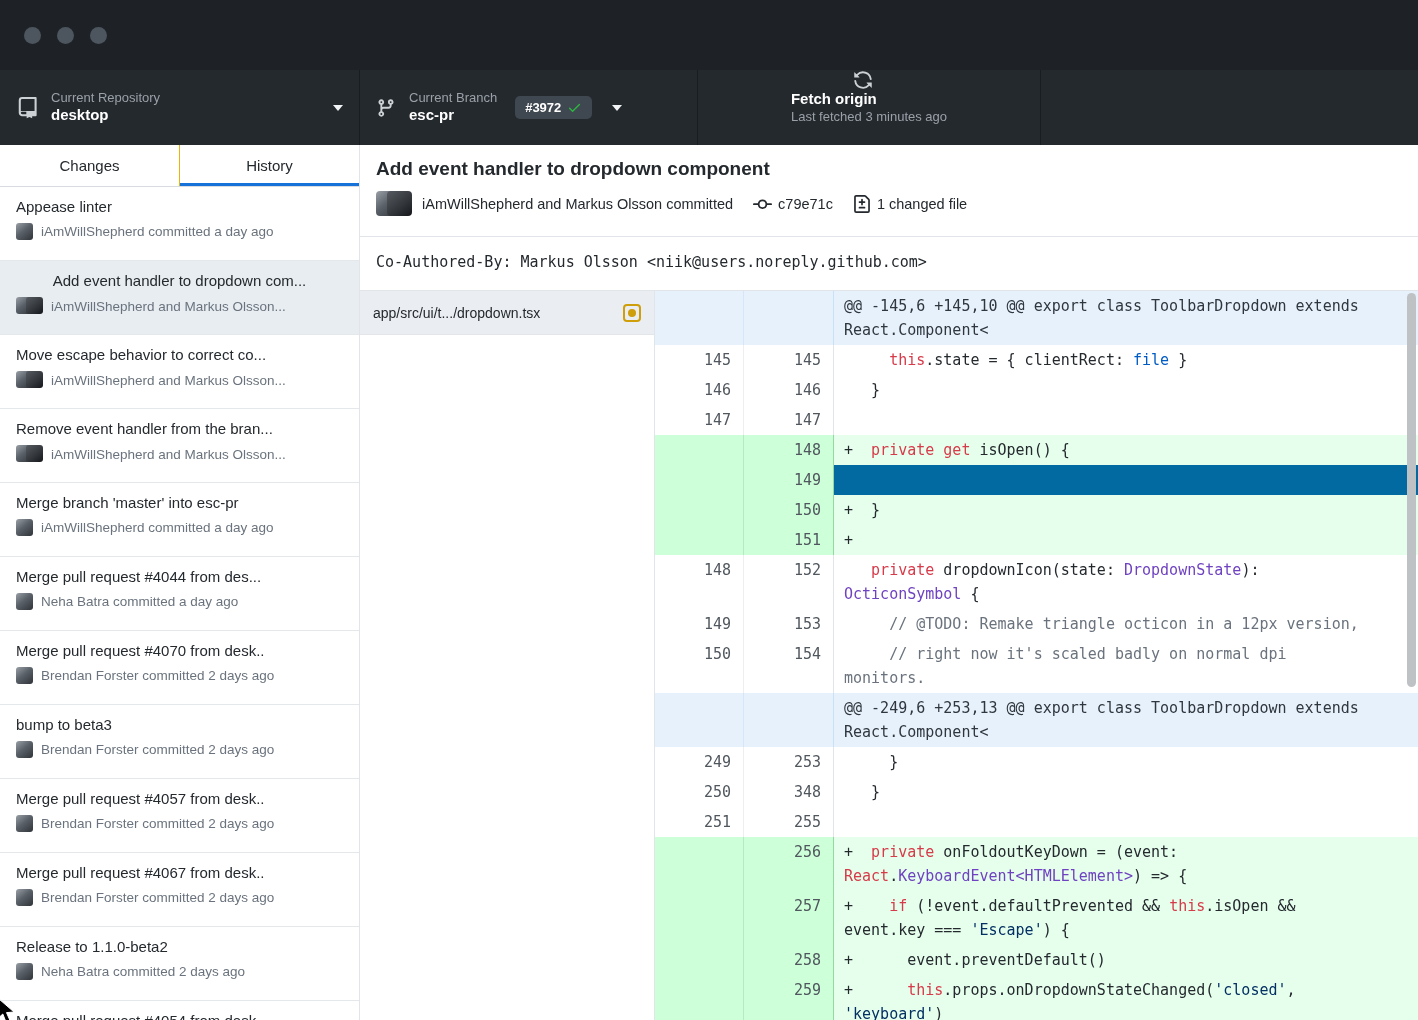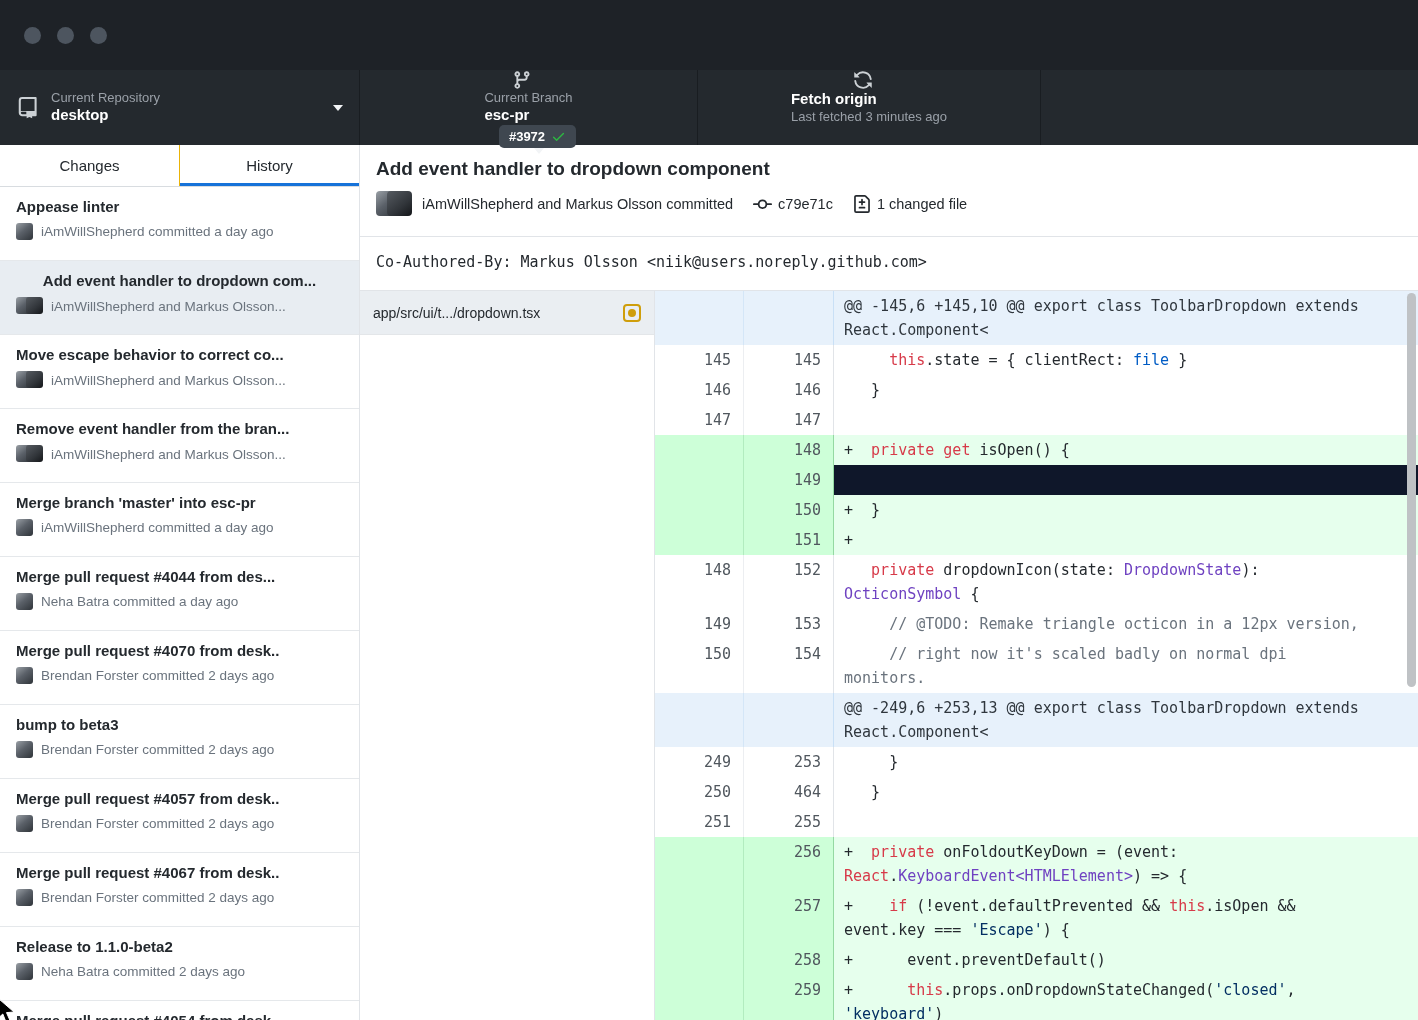--- a/index.html
+++ b/index.html
@@ -7,21 +7,21 @@
               font-family:"Liberation Sans","DejaVu Sans",sans-serif; position:relative; }
 
   
   .titlebar { height:70px; background:#1e2227; display:flex; align-items:center; padding-left:24px; }
   .tl-dot { width:17px; height:17px; border-radius:50%; background:#4d555f; margin-right:16px; }
 
   
   .toolbar { height:75px; background:#24292e; display:flex; }
   .tb-section { display:flex; align-items:center; padding:0 16px; border-right:1px solid #191d21; cursor:default; }
   .tb-section.repo   { width:360px; }
-  .tb-section.branch { width:338px;flex-direction:column; }
+  .tb-section.branch { width:338px; }
   .tb-section.fetch  { width:343px;flex-direction:column; }
   .tb-icon { flex:0 0 auto; margin-right:13px; display:flex; align-items:center; }
   .tb-text { display:flex; flex-direction:column; line-height:1.25; min-width:0; }
   .tb-label { font-size:13px; color:#9aa0a8; }
   .tb-value { font-size:15px; font-weight:700; color:#ffffff; }
   .caret { width:0; height:0; border-left:5px solid transparent; border-right:5px solid transparent;
            border-top:6px solid #f2f4f6; margin-left:auto; }
   .pr-badge { background:#3f4750; border-radius:5px; padding:4px 10px; display:flex; align-items:center;
               gap:6px; margin-left:18px; font-size:13px; font-weight:700; color:#fff; }
   .branch .caret { margin-left:16px; }
@@ -34,21 +34,21 @@
   .tabs { display:flex; height:42px; border-bottom:1px solid #d8dce0; flex:0 0 auto; }
   .tab { flex:1; display:flex; align-items:center; justify-content:center; font-size:15px; color:#24292e;
          background:#fff; border-right:1px solid #eab308; cursor:pointer; position:relative; }
   .tab:last-child { border-right:none; }
   .tab.active::after { content:""; position:absolute; left:0; right:0; bottom:0; height:3px; background:#1672d9; }
 
   
   .commit-list { flex:1; overflow:hidden; }
   .citem { height:74px; padding:11px 16px 0 16px; border-bottom:1px solid #e5e8eb; background:#fff; }
   .citem.selected { background:#e8edf2;text-align:center; }
-  .ctitle { font-size:15px; font-weight:700; color:#24292e; white-space:nowrap; overflow:hidden; margin-bottom:8px; }
+  .ctitle { font-size:15px; font-weight:400; color:#24292e; white-space:nowrap; overflow:hidden; margin-bottom:8px; }
   .cby { display:flex; align-items:center; gap:8px; font-size:13.5px; color:#6a737d; }
   .av { width:17px; height:17px; border-radius:3px;
         background:linear-gradient(140deg,#9aa0a6 0%,#5b6169 45%,#2e3338 100%); display:inline-block; }
   .avpair { position:relative; width:27px; height:18px; flex:0 0 auto; }
   .avpair .av { position:absolute; top:0; }
   .avpair .av:first-child { left:0; }
   .avpair .av:last-child { left:10px; background:linear-gradient(140deg,#565b61 0%,#31353a 60%,#141619 100%); }
 
   
   .main { flex:1; display:flex; flex-direction:column; min-width:0; }
@@ -67,21 +67,21 @@
   .content-row { flex:1; display:flex; min-height:0; }
   .file-panel { width:295px; border-right:1px solid #e1e4e8; background:#fff; }
   .file-row { height:44px; background:#eaeef2; border-bottom:1px solid #e3e6e9; display:flex; align-items:center;
               justify-content:space-between; padding:0 13px; font-size:14px; color:#24292e; cursor:pointer; }
   .file-path { white-space:nowrap; overflow:hidden; }
   .mod-badge { width:18px; height:18px; border:2px solid #cf9e0b; border-radius:4px; display:flex;
                align-items:center; justify-content:center; flex:0 0 auto; margin-left:8px; }
   .mod-dot { width:8px; height:8px; border-radius:50%; background:#cf9e0b; }
 
   
-  .diff-panel { flex:1; position:relative; overflow:hidden; background:#0f172a;
+  .diff-panel { flex:1; position:relative; overflow:hidden; background:#0369a1;
                 font-family:"DejaVu Sans Mono","Liberation Mono",monospace; font-size:15px; line-height:24px; }
   .drow { display:flex; align-items:stretch; }
   .dg { flex:0 0 89px; text-align:right; padding:3px 12px 3px 0; color:#50575e; }
   .dg2 { flex:0 0 90px; text-align:right; padding:3px 12px 3px 0; color:#50575e; }
   .dcode { flex:1; padding:3px 47px 3px 10px; white-space:pre-wrap; overflow-wrap:break-word;
            min-height:24px; color:#24292e; }
   .drow.ctx { background:#fff; }
   .drow.ctx .dg  { border-right:1px solid #eceef1; }
   .drow.ctx .dg2 { border-right:1px solid #e1e4e8; }
   .drow.hunk { background:#e7f1fb; }
@@ -358,21 +358,21 @@
               <div class="dg2"></div>
               <div class="dcode"><span class="tk-h">@@ -249,6 +253,13 @@ export class ToolbarDropdown extends React.Component&lt;</span></div>
             </div>
             <div class="drow ctx">
               <div class="dg">249</div>
               <div class="dg2">253</div>
               <div class="dcode"><span class="tk-p">     }</span></div>
             </div>
             <div class="drow ctx">
               <div class="dg">250</div>
-              <div class="dg2">464</div>
+              <div class="dg2">348</div>
               <div class="dcode"><span class="tk-p">   }</span></div>
             </div>
             <div class="drow ctx">
               <div class="dg">251</div>
               <div class="dg2">255</div>
               <div class="dcode"></div>
             </div>
             <div class="drow add">
               <div class="dg"></div>
               <div class="dg2">256</div>

